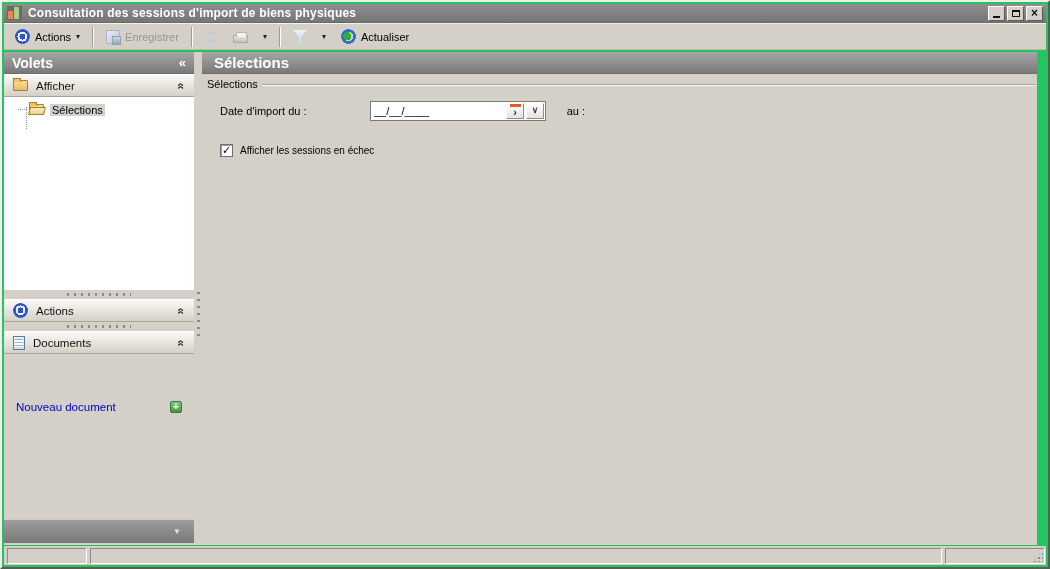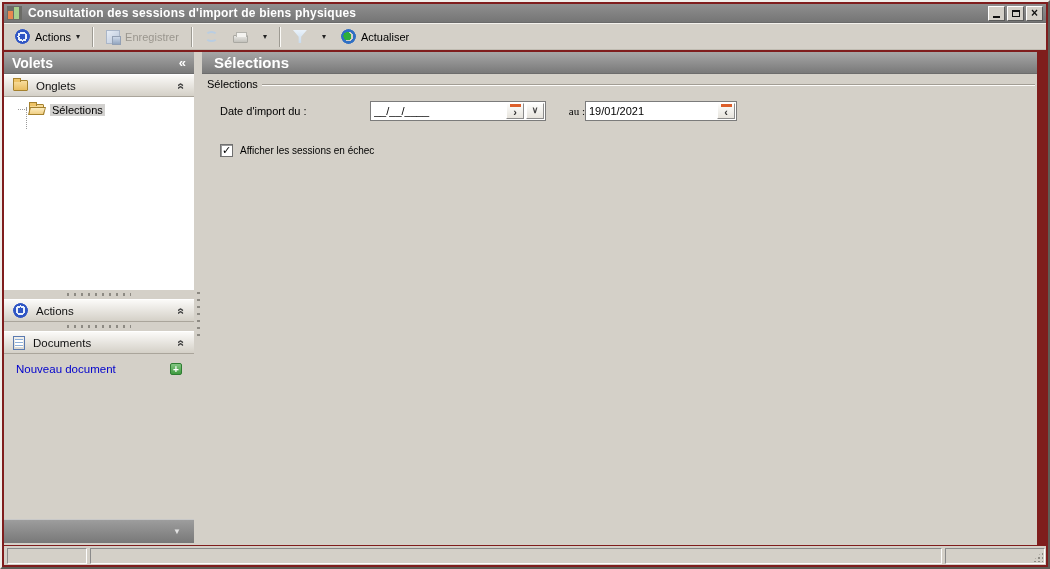--- a/index.html
+++ b/index.html
@@ -1,20 +1,20 @@
 <!DOCTYPE html>
 <html><head>
 <meta charset="utf-8">
 <style>
   * { box-sizing: border-box; margin: 0; padding: 0; }
   html,body { background:#9aa0a6; }
   body { font-family:"Liberation Sans","DejaVu Sans",sans-serif; font-size:11px; color:#000; }
 
   .window{
-    position:relative; width:1050px; height:569px; background:#7f1d1d;
+    position:relative; width:1050px; height:569px; background:#22c55e;
     border:2px solid; border-color:#f0eeea #5f5c56 #5f5c56 #f0eeea;
     outline:1px solid #7e7b75;
   }
 
   
   .titlebar{
     position:absolute; left:2px; top:2px; right:2px; height:19px;
     background:linear-gradient(#8f8f8f,#757575);
     display:flex; align-items:center; padding:0 3px; overflow:hidden;
     border-bottom:1px solid #6a6a6a;
@@ -100,21 +100,21 @@
   .tree-row{ display:flex; align-items:center; height:15px; margin-bottom:3px; cursor:default; }
   .tree-stub{ width:9px; border-top:1px dotted #9a9a9a; margin-right:2px; }
   .tree-row .folder-icon{ margin-right:6px; }
   .tree-label{ font-size:11px; padding:0 2px; }
   .tree-row.selected .tree-label{ background:#d2d1cf; }
 
   .hsplit{ height:9px; display:flex; align-items:center; justify-content:center; background:#d4d0c8; cursor:row-resize;}
   .hdots{ width:64px; height:3px;
     background-image:repeating-linear-gradient(90deg,#8d8a83 0 2px, rgba(0,0,0,0) 2px 7px); }
 
-  .linkrow{ height:21px; display:flex; align-items:flex-end; padding:0 12px; gap:6px; }
+  .linkrow{ height:21px; display:flex; align-items:center; padding:0 12px; gap:6px;margin-top:42px; }
   .doclink{ color:#0000cc; font-size:11.5px; text-decoration:none; flex:1; cursor:pointer; }
   .plusbtn{ width:12px; height:12px; background:linear-gradient(#83c683,#3f9b3f); border:1px solid #2e7d32;
     color:#fff; font-weight:bold; font-size:10px; line-height:9px; text-align:center; padding:0; cursor:pointer; border-radius:2px;}
 
   .filler{ flex:1; background:#d4d0c8; }
   .collapsed-bar{
     height:24px; margin-bottom:2px; background:linear-gradient(#9d9d9d,#787878);
     border-top:1px solid #c9c9c9; display:flex; align-items:center; justify-content:flex-end; padding-right:13px; cursor:pointer;
   }
   .collapsed-bar .da{ color:#e3e3e3; font-size:8px; }
@@ -145,21 +145,21 @@
   }
   .cbtn{
     width:18px; flex:none; background:linear-gradient(#fdfdfc,#e7e4dd); border:1px solid; border-color:#fff #8c8c8c #8c8c8c #fff;
     margin:1px; display:inline-flex; flex-direction:column; align-items:center; justify-content:center; padding:0; cursor:pointer;
   }
   .cbtn .obar{ width:11px; height:3px; background:#dd5f2b; margin-bottom:1px; }
   .cbtn .nav{ font-size:11px; font-weight:bold; line-height:9px; color:#333; }
   .cbtn .cmb{ font-size:9px; font-weight:bold; color:#444; line-height:9px;}
   .cbtn .dots3{ font-size:11px; font-weight:bold; color:#333; line-height:6px; letter-spacing:1px;}
   .combo.w1{ width:176px; }
-  .midlabel{ width:39px; text-align:right; padding-left:17px; font-size:11px;font-family:Liberation Serif, serif; }
+  .midlabel{ width:39px; text-align:right; padding-left:17px; font-size:11px; }
   .combo.w2{ width:152px; }
   .combo.w3{ width:347px; }
 
   .cbrow{ display:flex; align-items:center; margin:0 0 10px 18px; height:14px; }
   .cbrow.first{ margin-top:22px; }
   .cb{
     width:13px; height:13px; background:#fff; border:1px solid #707070;
     box-shadow:inset 1px 1px 0 #9a9a9a; margin-right:7px; display:inline-flex; align-items:center; justify-content:center; cursor:pointer;
   }
   .cb .ck{ font-size:11px; font-weight:bold; line-height:10px; margin-top:-1px; }
@@ -237,21 +237,21 @@
   <div class="body">
 
     <div class="sidebar">
       <div class="volets-header">
         <span class="vh-label">Volets</span>
         <span class="chev-left">«</span>
       </div>
 
       <div class="panel-header">
         <span class="folder-icon"></span>
-        <span class="ph-label">Onglets</span>
+        <span class="ph-label">Afficher</span>
         <span class="chev up">«</span>
       </div>
 
       <div class="tree">
         <span class="tree-rail"></span>
         <div class="tree-row selected">
           <span class="tree-stub"></span>
           <span class="folder-icon open"></span>
           <span class="tree-label">Sélections</span>
         </div>
@@ -311,27 +311,20 @@
             <input value="__/__/____" style="">
             <button class="cbtn">
               <span class="obar"></span>
               <span class="nav">›</span>
             </button>
             <button class="cbtn">
               <span class="cmb">∨</span>
             </button>
           </span>
           <span class="midlabel">au :</span>
-          <span class="combo w2">
-            <input value="19/01/2021" style="">
-            <button class="cbtn">
-              <span class="obar"></span>
-              <span class="nav">‹</span>
-            </button>
-          </span>
         </div>
 
 
         <div class="cbrow first">
           <span class="cb">
             <span class="ck">✓</span>
           </span>
           <span class="cblabel">Afficher les sessions en échec</span>
         </div>
 

